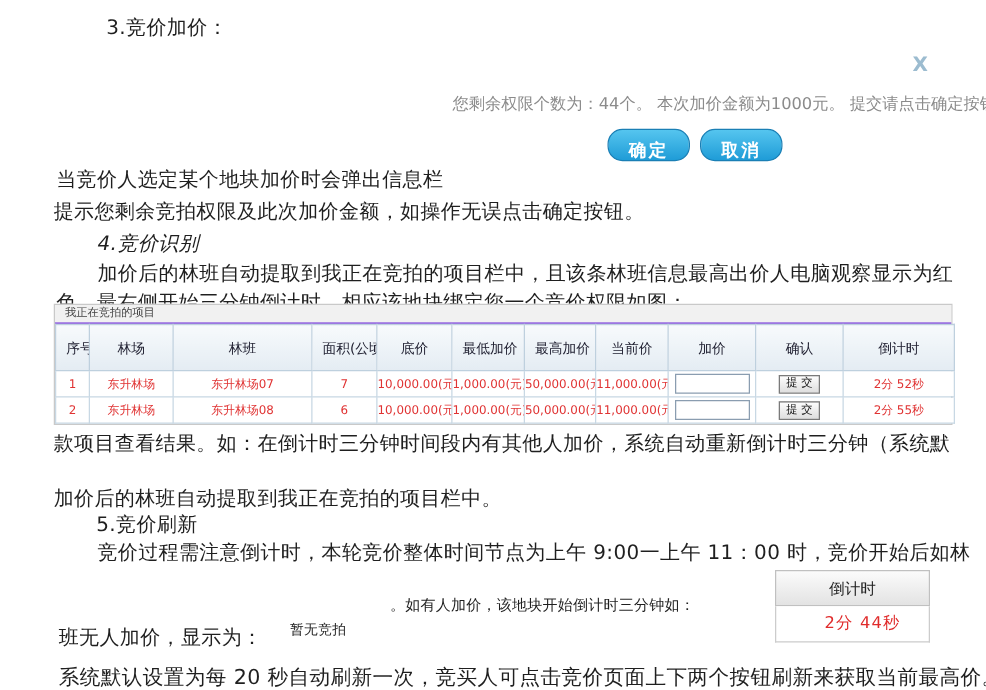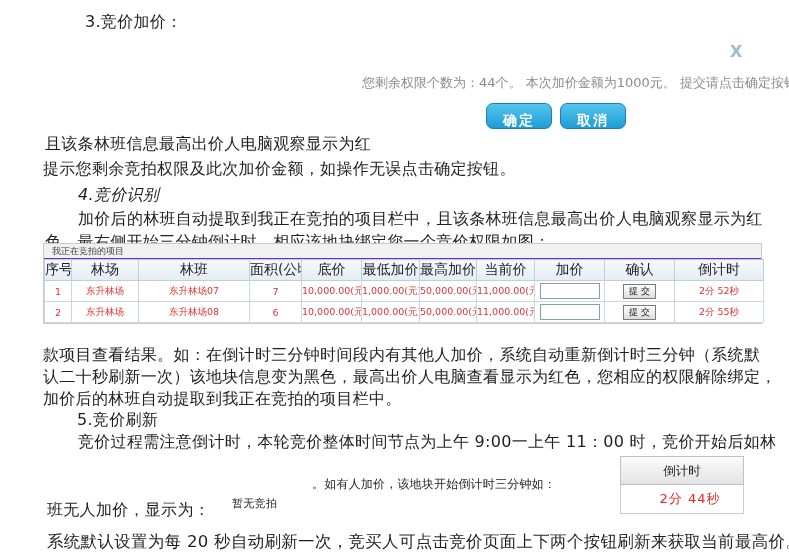--- a/index.html
+++ b/index.html
@@ -6,35 +6,35 @@
   body{font-family:"DejaVu Sans","Liberation Sans",sans-serif;color:#222;}
   #canvas{position:relative;width:789px;height:552px;background:#fff;overflow:hidden;}
 
   .txt{position:absolute;font-size:16px;letter-spacing:0.3px;color:#1f1f1f;white-space:nowrap;}
   .heading{font-size:16px;}
 
   
   .dlg-close{position:absolute;left:730px;top:42px;font-size:16px;font-weight:bold;
              color:#9cbcd0;cursor:pointer;}
   .dlg-msg{position:absolute;left:362px;top:74px;font-size:13px;color:#8b8b8b;white-space:nowrap;}
-  .dlg-btn{position:absolute;width:66px;height:26px;border:1px solid #1a7fb5;border-radius:7px;
+  .dlg-btn{position:absolute;width:66px;height:26px;border:1px solid #1a7fb5;border-radius:12px;
            background:linear-gradient(#55c5ef,#1f9cd7);color:#fff;font-size:14px;font-weight:bold;
            font-family:"DejaVu Sans",sans-serif;letter-spacing:2px;cursor:pointer;padding:8px;}
   .btn-ok{left:486px;top:103px;}
   .btn-cancel{left:560px;top:103px;}
 
   
   .table-wrap{position:absolute;left:43px;top:243px;width:719px;border:1px solid #c9c9c9;
               background:#fff;box-sizing:border-box;}
   .tbl-title{height:14px;line-height:14px;background:#f1f1f1;font-size:9px;color:#444;
              padding-left:8px;border-bottom:1px solid #6d28d9;}
   table.bid{width:100%;border-collapse:collapse;table-layout:fixed;}
   table.bid th{height:20px;background:linear-gradient(#f7fafc,#e4ecf3);
-               border:1px solid #bed0de;font-size:14px;font-weight:normal;color:#223;
-               padding:0;white-space:nowrap;overflow:hidden;}
+               border:1px solid #bed0de;font-size:11px;font-weight:normal;color:#223;
+               padding:8px;white-space:nowrap;overflow:hidden;}
   table.bid td{height:20px;border:1px solid #c8d8e4;font-size:9.5px;color:#e03333;
                text-align:center;padding:0;white-space:nowrap;overflow:hidden;background:#fff;}
   .bid-input{width:58px;height:14px;border:1px solid #8a9db0;padding:0;vertical-align:middle;}
   .mini-btn{font-size:9px;height:15px;line-height:13px;padding:0 5px;border:1px solid #7a7a7a;
             background:linear-gradient(#fdfdfd,#dedede);color:#111;cursor:pointer;
             font-family:"DejaVu Sans",sans-serif;}
 
   
   .badge-small{position:absolute;left:232px;top:496px;font-size:11px;color:#222;letter-spacing:0.3px;}
   .post-inline{position:absolute;left:312px;top:476px;font-size:12px;letter-spacing:0.2px;
@@ -52,21 +52,21 @@
 
 <div id="canvas">
 
   <div class="txt heading" style="left:85px;top:12px;">3.竞价加价：</div>
 
   <div class="dlg-close">X</div>
   <div class="dlg-msg">您剩余权限个数为：44个。 本次加价金额为1000元。 提交请点击确定按钮。</div>
   <button class="dlg-btn btn-ok">确定</button>
   <button class="dlg-btn btn-cancel">取消</button>
 
-  <div class="txt" style="left:45px;top:134px;">且该条林班信息最高出价人电脑观察显示为红</div>
+  <div class="txt" style="left:45px;top:134px;">当竞价人选定某个地块加价时会弹出信息栏</div>
   <div class="txt" style="left:43px;top:159px;">提示您剩余竞拍权限及此次加价金额，如操作无误点击确定按钮。</div>
   <div class="txt" style="left:78px;top:185px;font-style:italic;">4.竞价识别</div>
   <div class="txt" style="left:78px;top:209px;">加价后的林班自动提取到我正在竞拍的项目栏中，且该条林班信息最高出价人电脑观察显示为红</div>
   <div class="txt" style="left:45px;top:232px;">色，最右侧开始三分钟倒计时，相应该地块绑定您一个竞价权限如图：</div>
 
   <div class="table-wrap">
     <div class="tbl-title">我正在竞拍的项目</div>
     <table class="bid">
       <colgroup>
         <col style="width:27px">
@@ -121,21 +121,20 @@
           <td>11,000.00(元)</td>
           <td><input class="bid-input" value="" style=""></td>
           <td><button class="mini-btn">提 交</button></td>
           <td>2分 55秒</td>
         </tr>
       </tbody>
     </table>
   </div>
 
   <div class="txt" style="left:43px;top:345px;">款项目查看结果。如：在倒计时三分钟时间段内有其他人加价，系统自动重新倒计时三分钟（系统默</div>
-  <div class="txt" style="left:43px;top:367px;">认二十秒刷新一次）该地块信息变为黑色，最高出价人电脑查看显示为红色，您相应的权限解除绑定，</div>
   <div class="txt" style="left:43px;top:389px;">加价后的林班自动提取到我正在竞拍的项目栏中。</div>
 
   <div class="txt" style="left:77px;top:410px;">5.竞价刷新</div>
   <div class="txt" style="left:78px;top:432px;">竞价过程需注意倒计时，本轮竞价整体时间节点为上午 9:00一上午 11：00 时，竞价开始后如林</div>
 
   <div class="txt" style="left:47px;top:500px;">班无人加价，显示为：</div>
   <div class="badge-small">暂无竞拍</div>
   <div class="post-inline">。如有人加价，该地块开始倒计时三分钟如：</div>
 
   <div class="cd-box">

